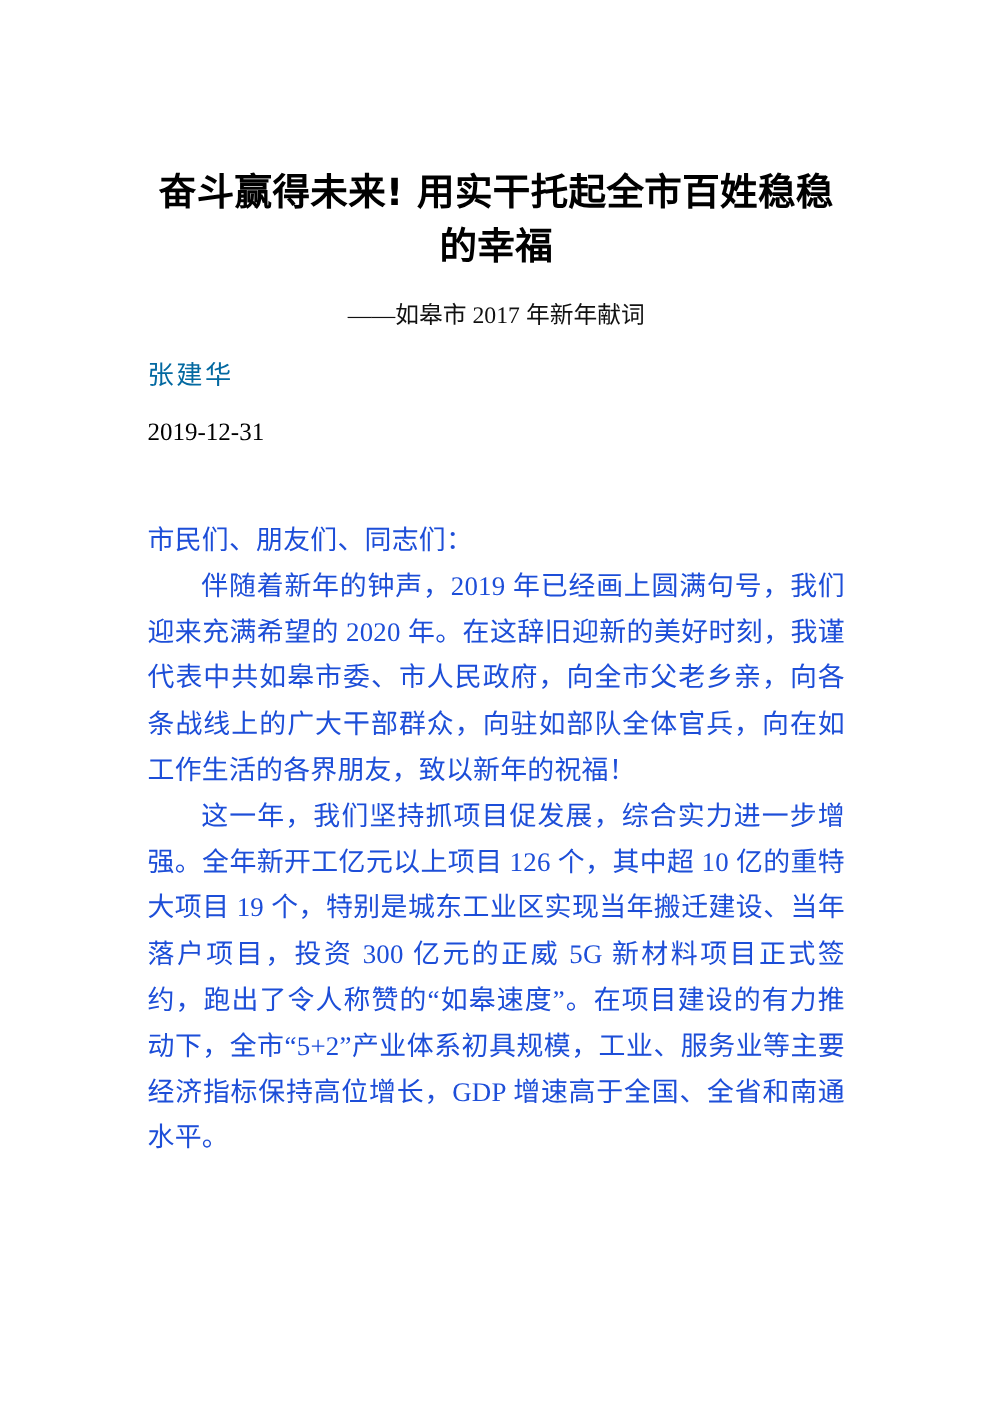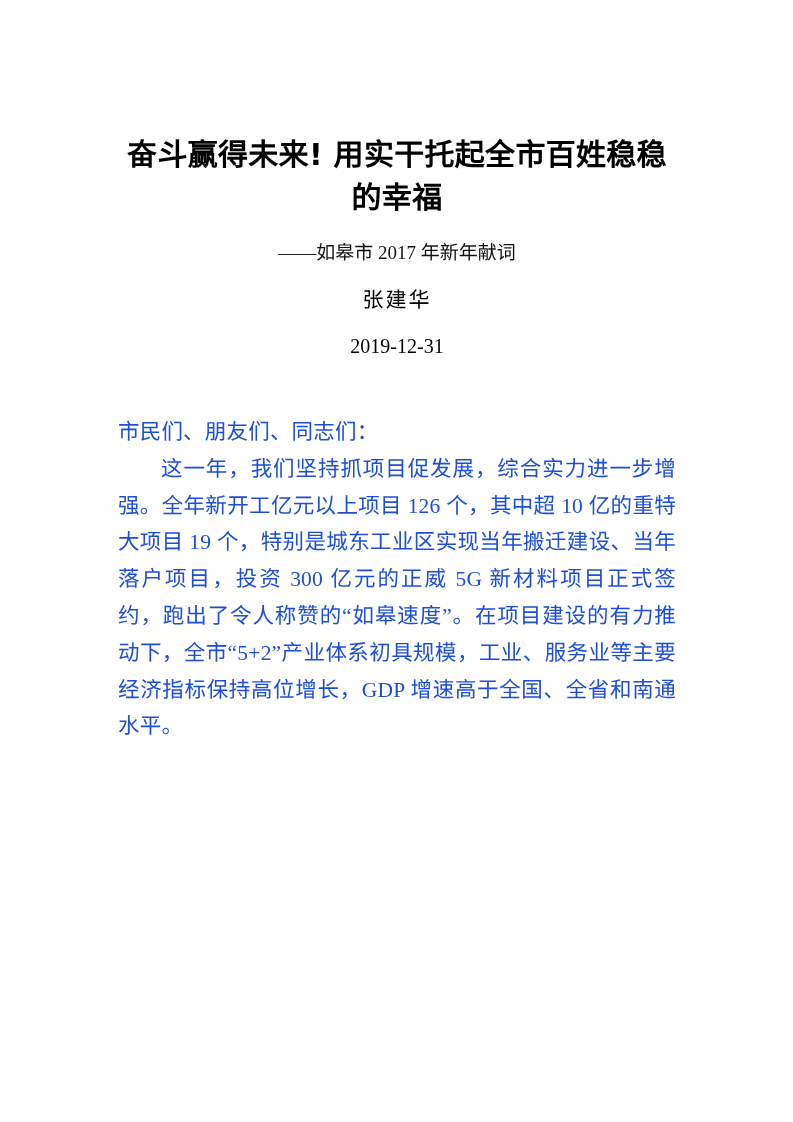--- a/index.html
+++ b/index.html
@@ -56,34 +56,34 @@
   }
 
   
   .doc-author {
     margin: 0;
     padding: 0;
     padding-top: 17px;
     font-family: "Liberation Serif", "DejaVu Serif", serif;
     font-size: 21px;
     line-height: 30px;
-    text-align: center;
+    text-align: left;
     letter-spacing: 2px;
-    color: #000000;
+    color: #0369a1;
   }
 
   
   .doc-date {
     margin: 0;
     padding: 0;
     padding-top: 17px;
     font-family: "Liberation Serif", "DejaVu Serif", serif;
     font-size: 20px;
     line-height: 28px;
-    text-align: center;
+    text-align: left;
     color: #000000;
   }
 
   
   .body-block {
     padding-top: 54px;
   }
   .para {
     margin: 0;
     padding: 0;
@@ -111,17 +111,18 @@
     <h1 class="doc-title">奋斗赢得未来! 用实干托起全市百姓稳稳的幸福</h1>
 
     <div class="doc-subtitle">——如皋市 2017 年新年献词</div>
 
     <div class="doc-author">张建华</div>
 
     <div class="doc-date">2019-12-31</div>
 
     <div class="body-block">
       <p class="para salutation">市民们、朋友们、同志们：</p>
+      <p class="para indent">伴随着新年的钟声，2019 年已经画上圆满句号，我们迎来充满希望的 2020 年。在这辞旧迎新的美好时刻，我谨代表中共如皋市委、市人民政府，向全市父老乡亲，向各条战线上的广大干部群众，向驻如部队全体官兵，向在如工作生活的各界朋友，致以新年的祝福！</p>
       <p class="para indent">这一年，我们坚持抓项目促发展，综合实力进一步增强。全年新开工亿元以上项目 126 个，其中超 10 亿的重特大项目 19 个，特别是城东工业区实现当年搬迁建设、当年落户项目，投资 300 亿元的正威 5G 新材料项目正式签约，跑出了令人称赞的“如皋速度”。在项目建设的有力推动下，全市“5+2”产业体系初具规模，工业、服务业等主要经济指标保持高位增长，GDP 增速高于全国、全省和南通水平。</p>
     </div>
 
   </div>
 </div>
 
 </body></html>

